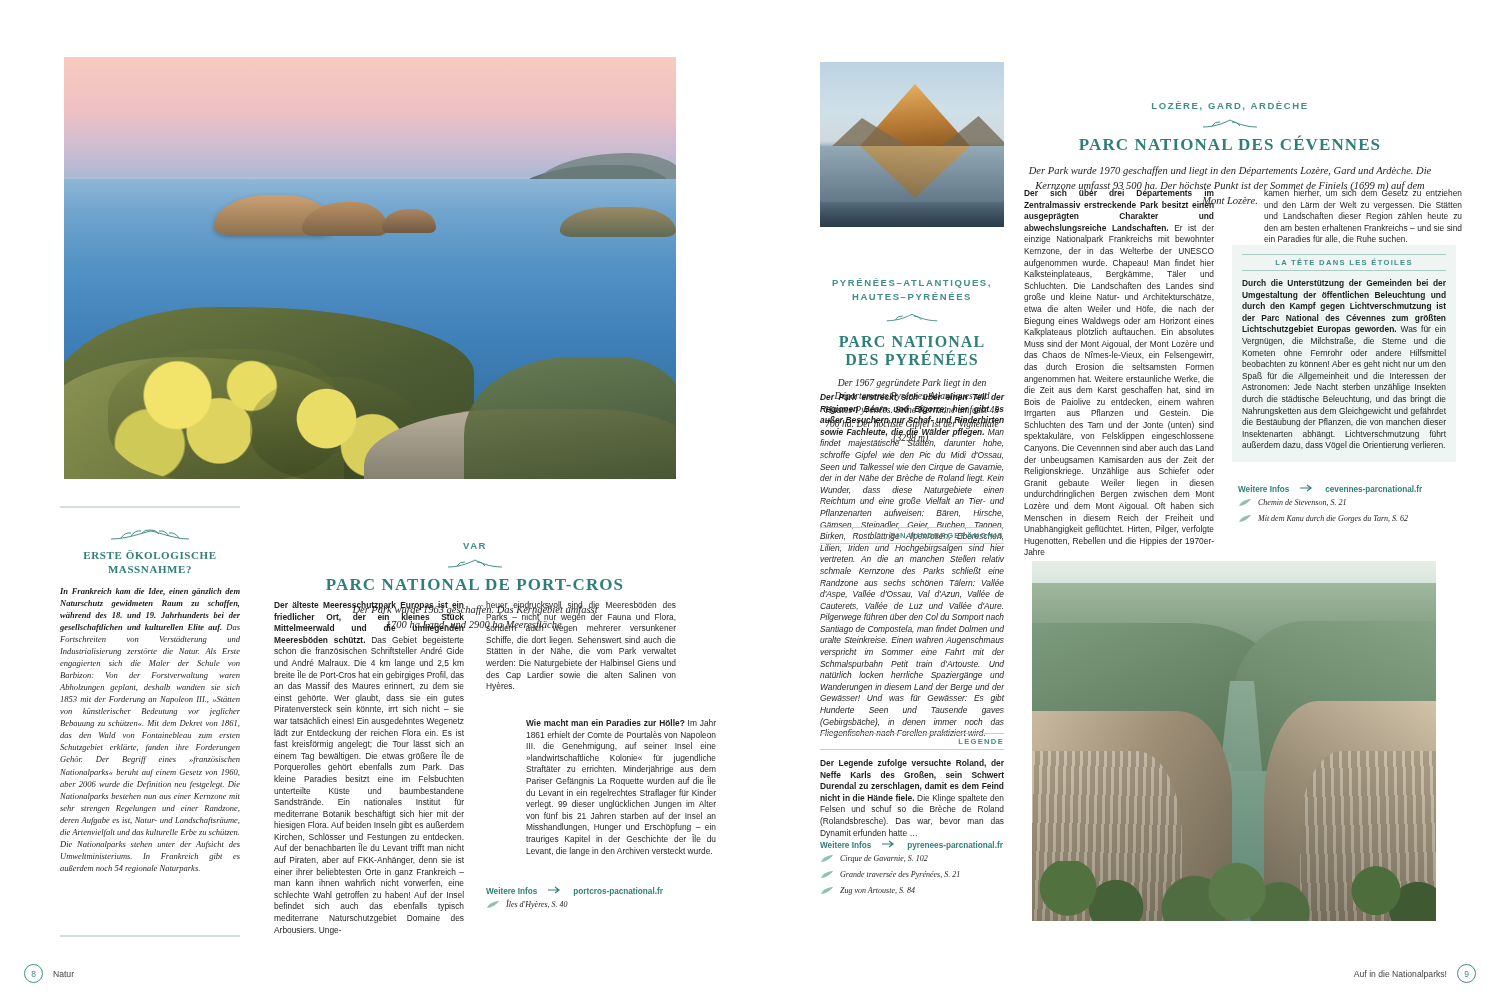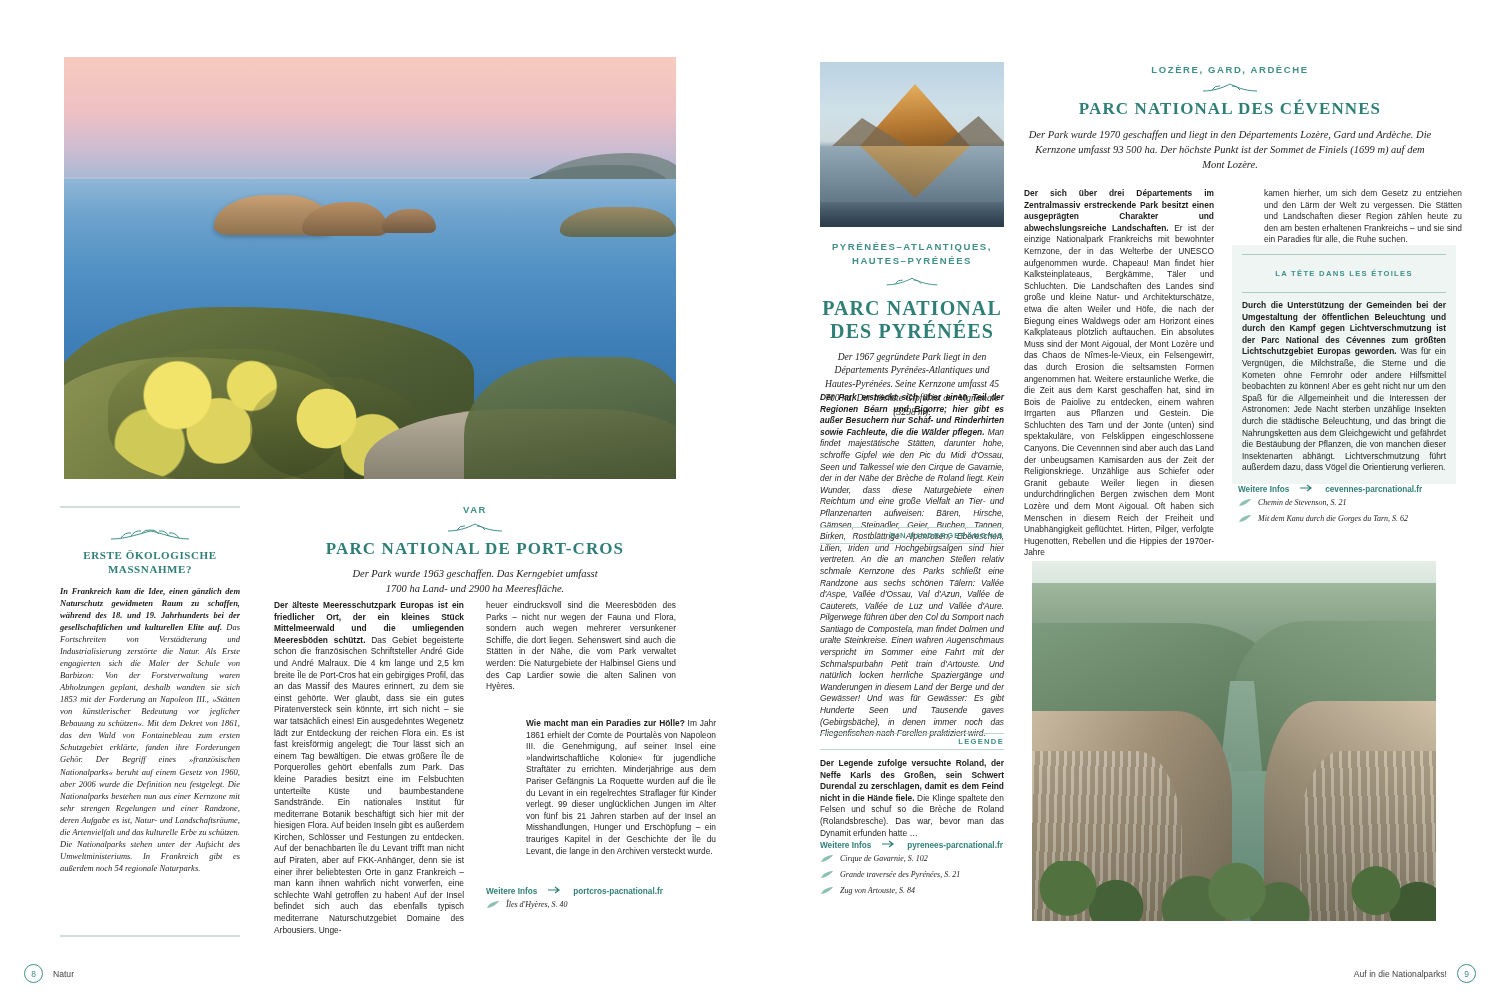--- a/index.html
+++ b/index.html
@@ -3,20 +3,21 @@
 <meta charset="utf-8">
 <style>
   html,body{margin:0;padding:0;}
   body{width:1500px;height:1001px;background:#ffffff;font-family:"Liberation Sans",sans-serif;color:#1d1d1b;overflow:hidden;}
   .spread{position:relative;width:1500px;height:1001px;}
 
   
   .hdr-region{
     font-size:9.5px;letter-spacing:1.6px;color:#3f8f86;text-align:center;
     font-weight:bold;
+    margin-top:36px;
   }
   .title{
     font-family:"Liberation Serif",serif;
     font-size:17px;letter-spacing:1.1px;color:#2f7f77;text-align:center;font-weight:bold;
   }
   .deck{
     font-family:"Liberation Serif",serif;
     font-style:italic;font-size:10.5px;line-height:1.45;text-align:center;color:#1d1d1b;
   }
   .body{
@@ -188,21 +189,21 @@
     <span class="ornament">
       <svg width="56" height="14" viewBox="0 0 60 14">
           <g fill="none" stroke="#3f8f86" stroke-width="1">
         <path d="M3 10 C16 10 26 5 30 3"></path>
             <path d="M30 3 C34 5 44 10 57 10"></path>
         <path d="M12 9 q3 -5 8 -4"></path>
             <path d="M40 9 q-3 -5 -8 -4"></path>
       </g>
         </svg>
     </span>
-    <div class="title" style="font-size:20px;margin-top:8px;">PARC NATIONAL DES PYRÉNÉES</div>
+    <div class="title" style="font-size:16px;margin-top:8px;">PARC NATIONAL DES PYRÉNÉES</div>
     <div class="deck" style="margin-top:7px;font-size:9.6px;">Der 1967 gegründete Park liegt in den Départements Pyrénées-Atlantiques und Hautes-Pyrénées. Seine Kernzone umfasst 45 700 ha. Der höchste Gipfel ist der Vignemale (3298 m).</div>
   </div>
 
   <div class="body" style="position:absolute;left:820px;top:392px;width:184px;font-style:italic;">
     <b>Der Park erstreckt sich über einen Teil der Regionen Béarn und Bigorre; hier gibt es außer Besuchern nur Schaf- und Rinderhirten sowie Fachleute, die die Wälder pflegen.</b>
     <span>Man findet majestätische Stätten, darunter hohe, schroffe Gipfel wie den Pic du Midi d'Ossau, Seen und Talkessel wie den Cirque de Gavarnie, der in der Nähe der Brèche de Roland liegt. Kein Wunder, dass diese Naturgebiete einen Reichtum und eine große Vielfalt an Tier- und Pflanzenarten aufweisen: Bären, Hirsche, Gämsen, Steinadler, Geier, Buchen, Tannen, Birken, Rostblättrige Alpenrosen, Ebereschen, Lilien, Iriden und Hochgebirgsalgen sind hier vertreten. An die an manchen Stellen relativ schmale Kernzone des Parks schließt eine Randzone aus sechs schönen Tälern: Vallée d'Aspe, Vallée d'Ossau, Val d'Azun, Vallée de Cauterets, Vallée de Luz und Vallée d'Aure. Pilgerwege führen über den Col du Somport nach Santiago de Compostela, man findet Dolmen und uralte Steinkreise. Einen wahren Augenschmaus verspricht im Sommer eine Fahrt mit der Schmalspurbahn Petit train d'Artouste. Und natürlich locken herrliche Spaziergänge und Wanderungen in diesem Land der Berge und der Gewässer! Und was für Gewässer: Es gibt Hunderte Seen und Tausende gaves (Gebirgsbäche), in denen immer noch das Fliegenfischen nach Forellen praktiziert wird.</span>
   </div>
 
   <div style="position:absolute;left:820px;top:527px;width:184px;">
     <div class="smallcaps-head">EIN KINDERGEFÄNGNIS</div>
@@ -265,21 +266,21 @@
   <div class="body" style="position:absolute;left:1024px;top:188px;width:190px;">
     <b>Der sich über drei Départements im Zentralmassiv erstreckende Park besitzt einen ausgeprägten Charakter und abwechslungsreiche Landschaften.</b>
     <span>Er ist der einzige Nationalpark Frankreichs mit bewohnter Kernzone, der in das Welterbe der UNESCO aufgenommen wurde. Chapeau! Man findet hier Kalksteinplateaus, Bergkämme, Täler und Schluchten. Die Landschaften des Landes sind große und kleine Natur- und Architekturschätze, etwa die alten Weiler und Höfe, die nach der Biegung eines Waldwegs oder am Horizont eines Kalkplateaus plötzlich auftauchen. Ein absolutes Muss sind der Mont Aigoual, der Mont Lozère und das Chaos de Nîmes-le-Vieux, ein Felsengewirr, das durch Erosion die seltsamsten Formen angenommen hat. Weitere erstaunliche Werke, die die Zeit aus dem Karst geschaffen hat, sind im Bois de Paiolive zu entdecken, einem wahren Irrgarten aus Pflanzen und Gestein. Die Schluchten des Tarn und der Jonte (unten) sind spektakuläre, von Felsklippen eingeschlossene Canyons. Die Cevennnen sind aber auch das Land der unbeugsamen Kamisarden aus der Zeit der Religionskriege. Unzählige aus Schiefer oder Granit gebaute Weiler liegen in diesen undurchdringlichen Bergen zwischen dem Mont Lozère und dem Mont Aigoual. Oft haben sich Menschen in diesem Reich der Freiheit und Unabhängigkeit geflüchtet. Hirten, Pilger, verfolgte Hugenotten, Rebellen und die Hippies der 1970er-Jahre</span>
   </div>
 
   <div class="body" style="position:absolute;left:1264px;top:188px;width:198px;">
     <span>kamen hierher, um sich dem Gesetz zu entziehen und den Lärm der Welt zu vergessen. Die Stätten und Landschaften dieser Region zählen heute zu den am besten erhaltenen Frankreichs – und sie sind ein Paradies für alle, die Ruhe suchen.</span>
   </div>
 
   <div class="tinted" style="position:absolute;left:1232px;top:245px;width:204px;">
-    <div class="smallcaps-head" style="border-top:1px solid #a9cdc6;border-bottom:1px solid #a9cdc6;padding:14px 0;text-align:center;margin-bottom:7px;">LA TÊTE DANS LES ÉTOILES</div>
+    <div class="smallcaps-head" style="border-top:1px solid #a9cdc6;border-bottom:1px solid #a9cdc6;padding:3px 0;text-align:center;margin-bottom:7px;">LA TÊTE DANS LES ÉTOILES</div>
     <div class="body">
       <b>Durch die Unterstützung der Gemeinden bei der Umgestaltung der öffentlichen Beleuchtung und durch den Kampf gegen Lichtverschmutzung ist der Parc National des Cévennes zum größten Lichtschutzgebiet Europas geworden.</b>
       <span>Was für ein Vergnügen, die Milchstraße, die Sterne und die Kometen ohne Fernrohr oder andere Hilfsmittel beobachten zu können! Aber es geht nicht nur um den Spaß für die Allgemeinheit und die Interessen der Astronomen: Jede Nacht sterben unzählige Insekten durch die städtische Beleuchtung, und das bringt die Nahrungsketten aus dem Gleichgewicht und gefährdet die Bestäubung der Pflanzen, die von manchen dieser Insektenarten abhängt. Lichtverschmutzung führt außerdem dazu, dass Vögel die Orientierung verlieren.</span>
     </div>
   </div>
 
   <div style="position:absolute;left:1238px;top:484px;width:210px;">
     <div class="infos-head">
       <span>Weitere Infos</span>
       <span class="arrowmark">

